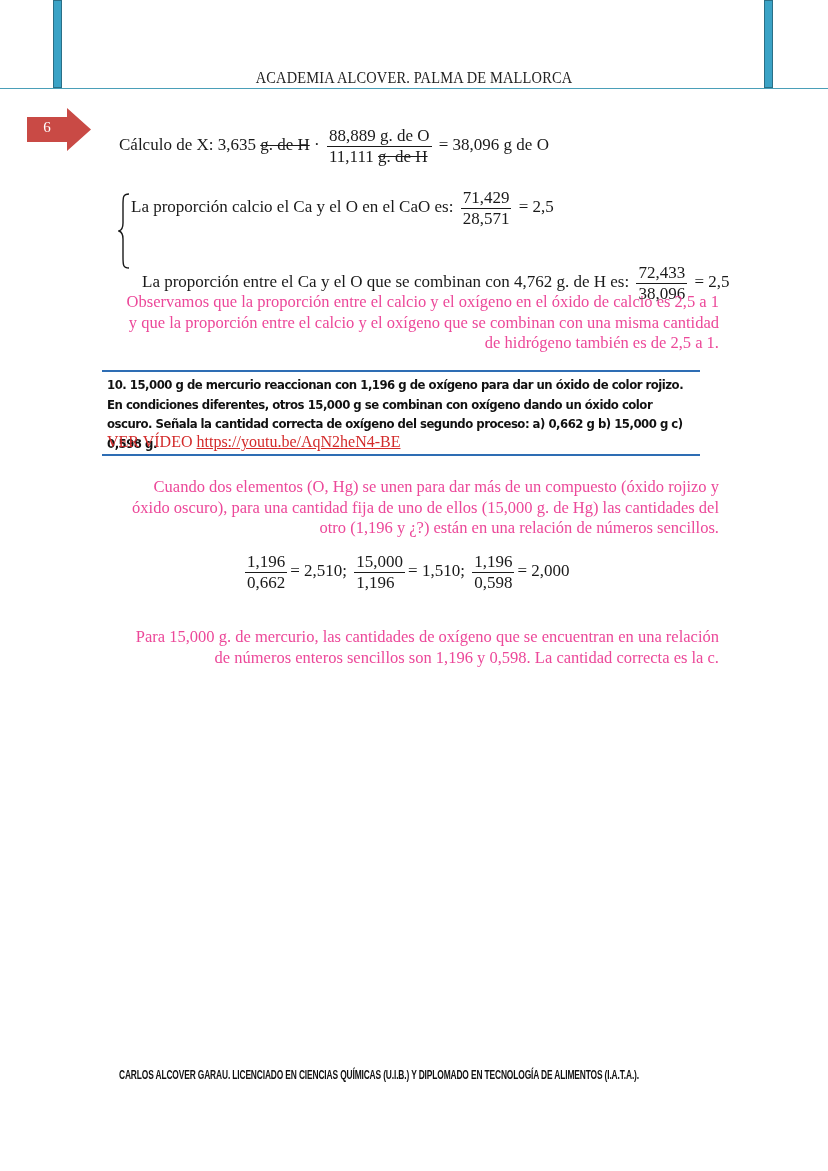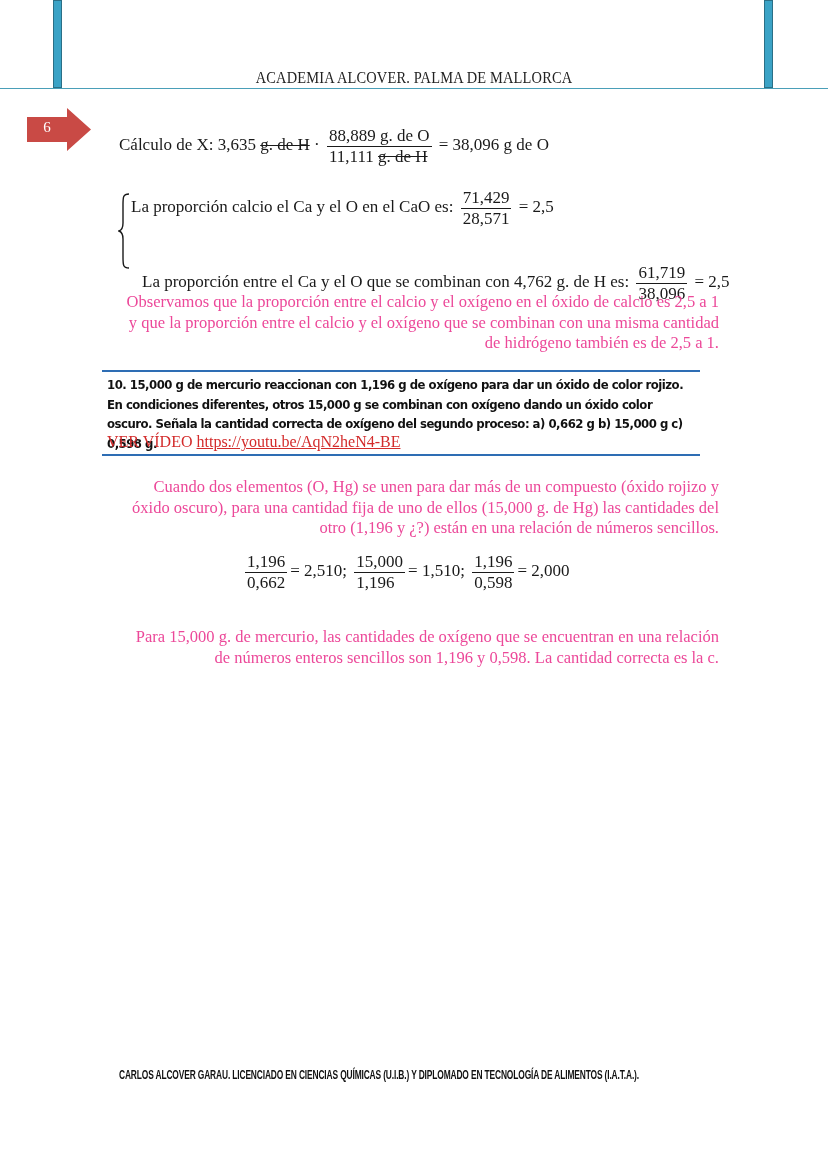--- a/index.html
+++ b/index.html
@@ -77,21 +77,21 @@
   <span class="frac">
     <span class="num">71,429</span>
     <span class="den">28,571</span>
   </span>
   <span>= 2,5</span>
 </div>
 
 <div class="line" style="left:142px; top:233px;margin-top:30px;">
   <span>La proporción entre el Ca y el O que se combinan con 4,762 g. de H es:</span>
   <span class="frac">
-    <span class="num">61,719</span>
+    <span class="num">72,433</span>
     <span class="den">38,096</span>
   </span>
   <span>= 2,5</span>
 </div>
 
 <div class="para" style="top:292px;">Observamos que la proporción entre el calcio y el oxígeno en el óxido de calcio es 2,5 a 1 y que la proporción entre el calcio y el oxígeno que se combinan con una misma cantidad de hidrógeno también es de 2,5 a 1.</div>
 
 <div class="question-box">
   <div class="qline-top"></div>
   <div class="question-text">10. 15,000 g de mercurio reaccionan con 1,196 g de oxígeno para dar un óxido de color rojizo. En condiciones diferentes, otros 15,000 g se combinan con oxígeno dando un óxido color oscuro. Señala la cantidad correcta de oxígeno del segundo proceso: a) 0,662 g b) 15,000 g c) 0,598 g.</div>

